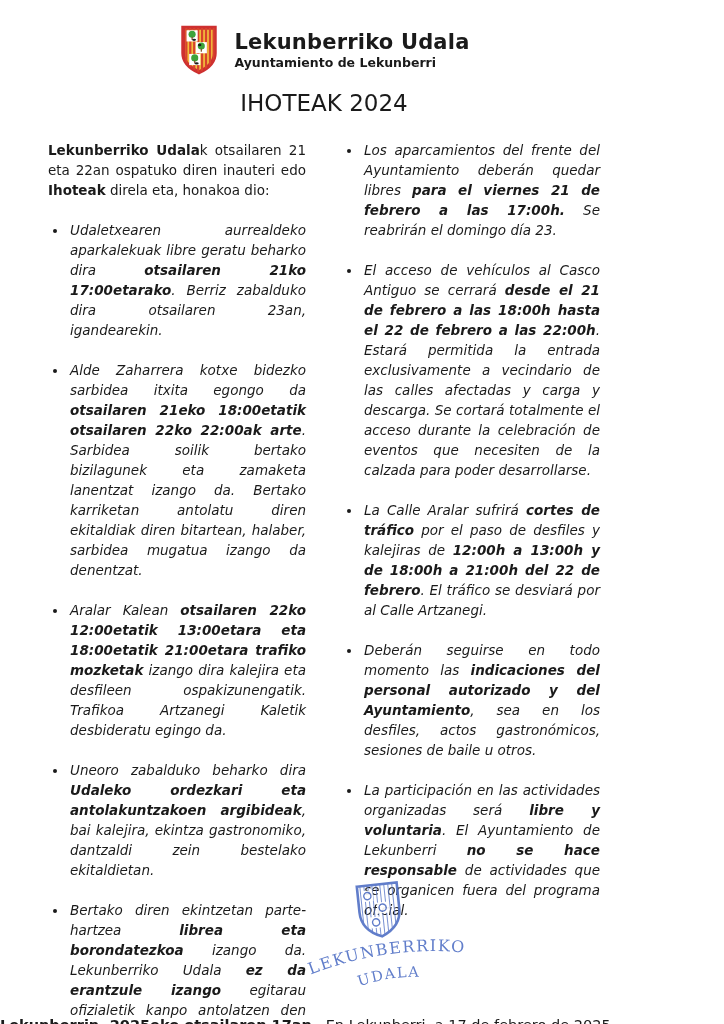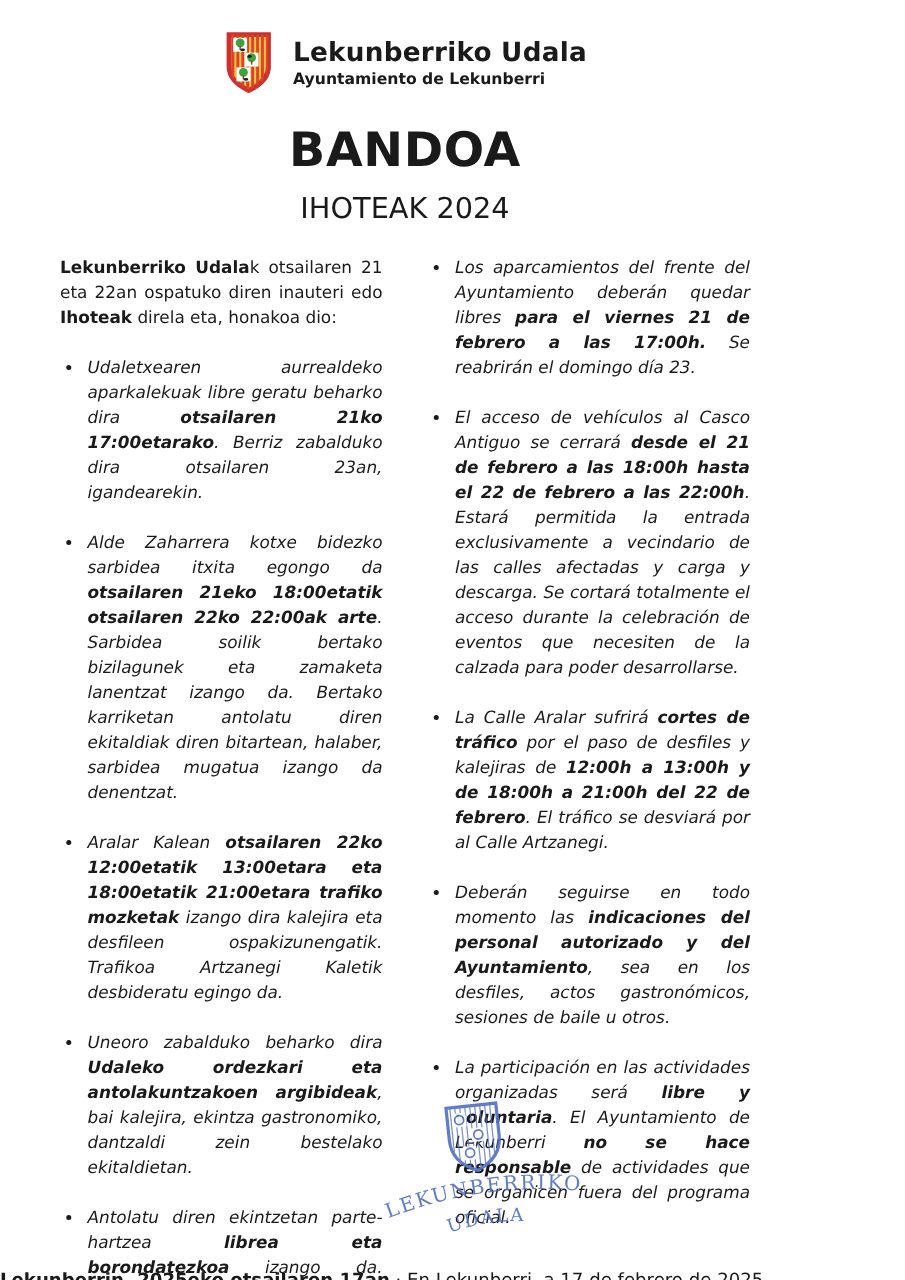--- a/index.html
+++ b/index.html
@@ -74,32 +74,31 @@
           <ellipse cx="28.5" cy="59.5" rx="3" ry="1.7" fill="#1c1c1c"></ellipse>
         </g>
       </g>
     </svg>
     <div class="org-names">
       <div class="org-eu">Lekunberriko Udala</div>
       <div class="org-es">Ayuntamiento de Lekunberri</div>
     </div>
   </header>
 
-  <h1>BANDOA</h1>
   <h2>IHOTEAK 2024</h2>
 
   <div class="columns">
     <section class="col">
       <p class="intro"><b>Lekunberriko Udala</b><span>k otsailaren 21 eta 22an ospatuko diren inauteri edo </span><b>Ihoteak</b><span> direla eta, honakoa dio:</span></p>
       <ul>
           <li><span>Udaletxearen aurrealdeko aparkalekuak libre geratu beharko dira </span><b>otsailaren 21ko 17:00etarako</b><span>. Berriz zabalduko dira otsailaren 23an, igandearekin.</span></li>
           <li><span>Alde Zaharrera kotxe bidezko sarbidea itxita egongo da </span><b>otsailaren 21eko 18:00etatik otsailaren 22ko 22:00ak arte</b><span>. Sarbidea soilik bertako bizilagunek eta zamaketa lanentzat izango da. Bertako karriketan antolatu diren ekitaldiak diren bitartean, halaber, sarbidea mugatua izango da denentzat.</span></li>
           <li><span>Aralar Kalean </span><b>otsailaren 22ko 12:00etatik 13:00etara eta 18:00etatik 21:00etara trafiko mozketak</b><span> izango dira kalejira eta desfileen ospakizunengatik. Trafikoa Artzanegi Kaletik desbideratu egingo da.</span></li>
           <li><span>Uneoro zabalduko beharko dira </span><b>Udaleko ordezkari eta antolakuntzakoen argibideak</b><span>, bai kalejira, ekintza gastronomiko, dantzaldi zein bestelako ekitaldietan.</span></li>
-          <li><span>Antolatu diren ekintzetan parte-hartzea </span><b>librea eta borondatezkoa</b><span> izango da. Lekunberriko Udala </span><b>ez da erantzule izango</b><span> egitarau ofizialetik kanpo antolatzen den ekitaldirik balego.</span></li>
+          <li><span>Bertako diren ekintzetan parte-hartzea </span><b>librea eta borondatezkoa</b><span> izango da. Lekunberriko Udala </span><b>ez da erantzule izango</b><span> egitarau ofizialetik kanpo antolatzen den ekitaldirik balego.</span></li>
         </ul>
     </section>
     <section class="col">
       <ul>
           <li><span>Los aparcamientos del frente del Ayuntamiento deberán quedar libres </span><b>para el viernes 21 de febrero a las 17:00h.</b><span> Se reabrirán el domingo día 23.</span></li>
           <li><span>El acceso de vehículos al Casco Antiguo se cerrará </span><b>desde el 21 de febrero a las 18:00h hasta el 22 de febrero a las 22:00h</b><span>. Estará permitida la entrada exclusivamente a vecindario de las calles afectadas y carga y descarga. Se cortará totalmente el acceso durante la celebración de eventos que necesiten de la calzada para poder desarrollarse.</span></li>
           <li><span>La Calle Aralar sufrirá </span><b>cortes de tráfico</b><span> por el paso de desfiles y kalejiras de </span><b>12:00h a 13:00h y de 18:00h a 21:00h del 22 de febrero</b><span>. El tráfico se desviará por al Calle Artzanegi.</span></li>
           <li><span>Deberán seguirse en todo momento las </span><b>indicaciones del personal autorizado y del Ayuntamiento</b><span>, sea en los desfiles, actos gastronómicos, sesiones de baile u otros.</span></li>
           <li><span>La participación en las actividades organizadas será </span><b>libre y voluntaria</b><span>. El Ayuntamiento de Lekunberri </span><b>no se hace responsable</b><span> de actividades que se organicen fuera del programa oficial.</span></li>
         </ul>

